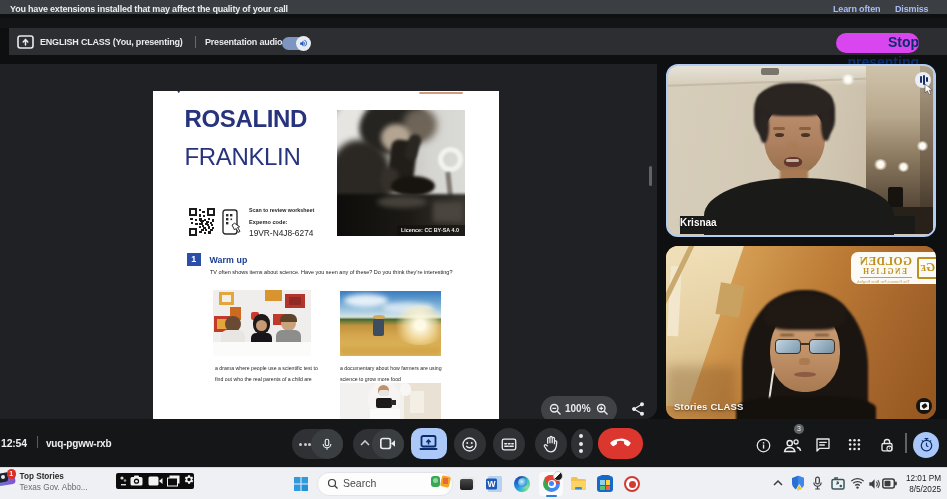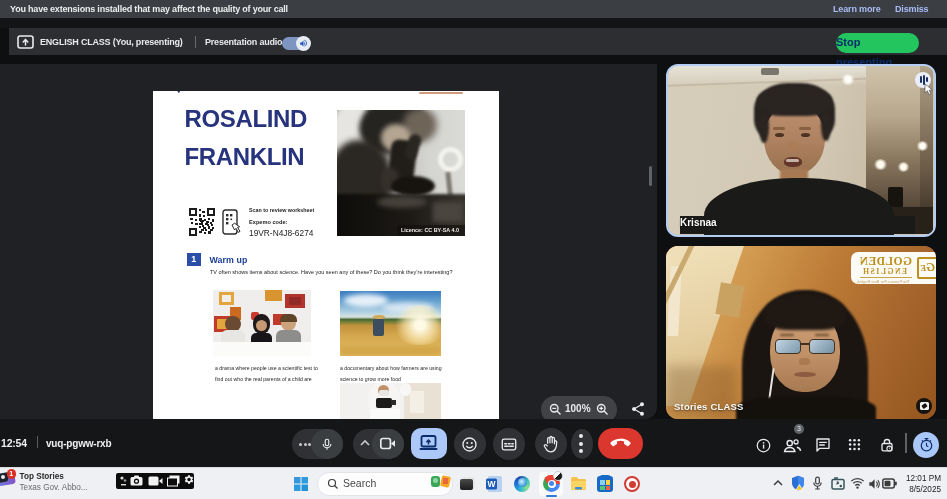--- a/index.html
+++ b/index.html
@@ -2,35 +2,35 @@
 <html><head>
 <meta charset="utf-8">
 <style>
   * { margin:0; padding:0; box-sizing:border-box; }
   html,body { width:947px; height:499px; overflow:hidden; background:#0e0f11; }
   body { font-family:"Liberation Sans", sans-serif; }
   #root { position:relative; width:947px; height:499px; overflow:hidden; }
   .abs { position:absolute; }
 
   
-  #banner { left:0; top:0; width:947px; height:27px; background:#3b3e42; }
+  #banner { left:0; top:0; width:947px; height:14px; background:#3b3e42; }
   #banner .msg { left:10px; top:4px; font-size:9px; font-weight:bold; color:#eceeef; letter-spacing:-0.2px; }
   #banner .lnk { top:4px; font-size:9px; font-weight:bold; color:#a9bdf7; letter-spacing:-0.15px; }
 
   
   #gap1 { left:0; top:18px; width:947px; height:10px; background:#131416; }
 
   
   #pbar { left:9px; top:28px; width:947px; height:27px; background:#2c2e31; }
   #pbar .t1 { left:31px; top:9px; font-size:9px; font-weight:bold; color:#e9eaec; letter-spacing:-0.2px; }
   #pbar .sep { left:185px; top:6px; font-size:12px; color:#6b6f73; }
   #pbar .t2 { left:196px; top:9px; font-size:9px; font-weight:bold; color:#e9eaec; letter-spacing:-0.2px; }
   #stopbtn { left:836px; top:33px; width:83px; height:19.5px; border-radius:10px;
-             background:#22c55e; color:#0a2d6b; font-size:11px; font-weight:bold;
-             text-align:left; line-height:19.5px; }
+             background:#d946ef; color:#0a2d6b; font-size:14px; font-weight:bold;
+             text-align:right; line-height:19.5px; }
 
   
   #stage { left:0; top:55px; width:813px; height:364px; background:#0e0f11; }
   #prestile { left:0; top:9px; width:657px; height:355px; background:#202124;
               border-bottom-right-radius:12px; overflow:hidden; }
   #page { left:153px; top:26.5px; width:346px; height:328.5px; background:#ffffff; overflow:hidden; }
 
   
   #tile1 { left:666px; top:9px; width:270px; height:173px; border-radius:12px;
            border:2.5px solid #b4cdf5; overflow:hidden; background:#cfc6b2; }
@@ -45,21 +45,21 @@
 
   
   #tbar { left:0; top:467px; width:947px; height:32px; background:#eef0f3; border-top:1px solid #d9dbde; }
 </style>
 </head>
 <body>
 <div id="root">
 
   <div id="banner" class="abs">
     <div class="abs msg">You have extensions installed that may affect the quality of your call</div>
-    <div class="abs lnk" style="left:833px;">Learn more</div>
+    <div class="abs lnk" style="left:833px;">Learn often</div>
     <div class="abs lnk" style="left:895px;">Dismiss</div>
   </div>
   <div id="gap1" class="abs"></div>
 
   <div id="pbar" class="abs">
     <svg class="abs" style="left:8px;top:5.5px" width="17" height="16" viewBox="0 0 17 16">
       <rect x="1" y="2" width="15" height="12" rx="2.2" fill="none" stroke="#e9eaec" stroke-width="1.6"></rect>
       <path d="M8.5 11 L8.5 6.2 M6.2 8 L8.5 5.4 L10.8 8" stroke="#e9eaec" stroke-width="1.5" fill="none" stroke-linecap="round" stroke-linejoin="round"></path>
     </svg>
     <div class="abs t1">ENGLISH CLASS (You, presenting)</div>
@@ -76,21 +76,21 @@
   <div id="stopbtn" class="abs">Stop presenting</div>
 
   <div id="stage" class="abs">
     <div id="prestile" class="abs">
       <div id="page" class="abs">
         <div class="abs" style="left:24px;top:0px;width:3.5px;height:2.8px;background:#2a3578;clip-path:polygon(0 0,100% 0,50% 100%);"></div>
 
         <div class="abs" style="left:266px;top:1px;width:44px;height:2.5px;background:#c8825e;opacity:.8;border-radius:1px;"></div>
 
         <div class="abs" style="left:31.5px;top:14px;font-size:24px;font-weight:bold;color:#27337c;letter-spacing:-0.35px;">ROSALIND</div>
-        <div class="abs" style="left:31.5px;top:52px;font-size:24px;font-weight:bold;color:#27337c;letter-spacing:-0.35px;">FRANKLIN</div>
+        <div class="abs" style="left:31.5px;top:52px;font-size:24px;font-weight:normal;color:#27337c;letter-spacing:-0.35px;">FRANKLIN</div>
 
         <div class="abs" style="left:184px;top:19.5px;width:128px;height:126px;overflow:hidden;background:linear-gradient(90deg,#8f8d89 0%,#bcbab6 40%,#d4d4d0 72%,#dadad6 100%);">
 
           <div class="abs" style="left:-10px;top:-8px;width:44px;height:80px;border-radius:40%;background:#e6e5e1;transform:rotate(10deg);filter:blur(3px);"></div>
 
           <div class="abs" style="left:22px;top:-12px;width:68px;height:56px;border-radius:50%;background:#262421;filter:blur(2.5px);transform:rotate(-12deg);"></div>
 
           <div class="abs" style="left:66px;top:-2px;width:34px;height:34px;border-radius:50%;background:#6e6458;filter:blur(3.5px);"></div>
 
           <div class="abs" style="left:44px;top:14px;width:30px;height:28px;border-radius:50%;background:#b3a591;filter:blur(2.5px);"></div>

